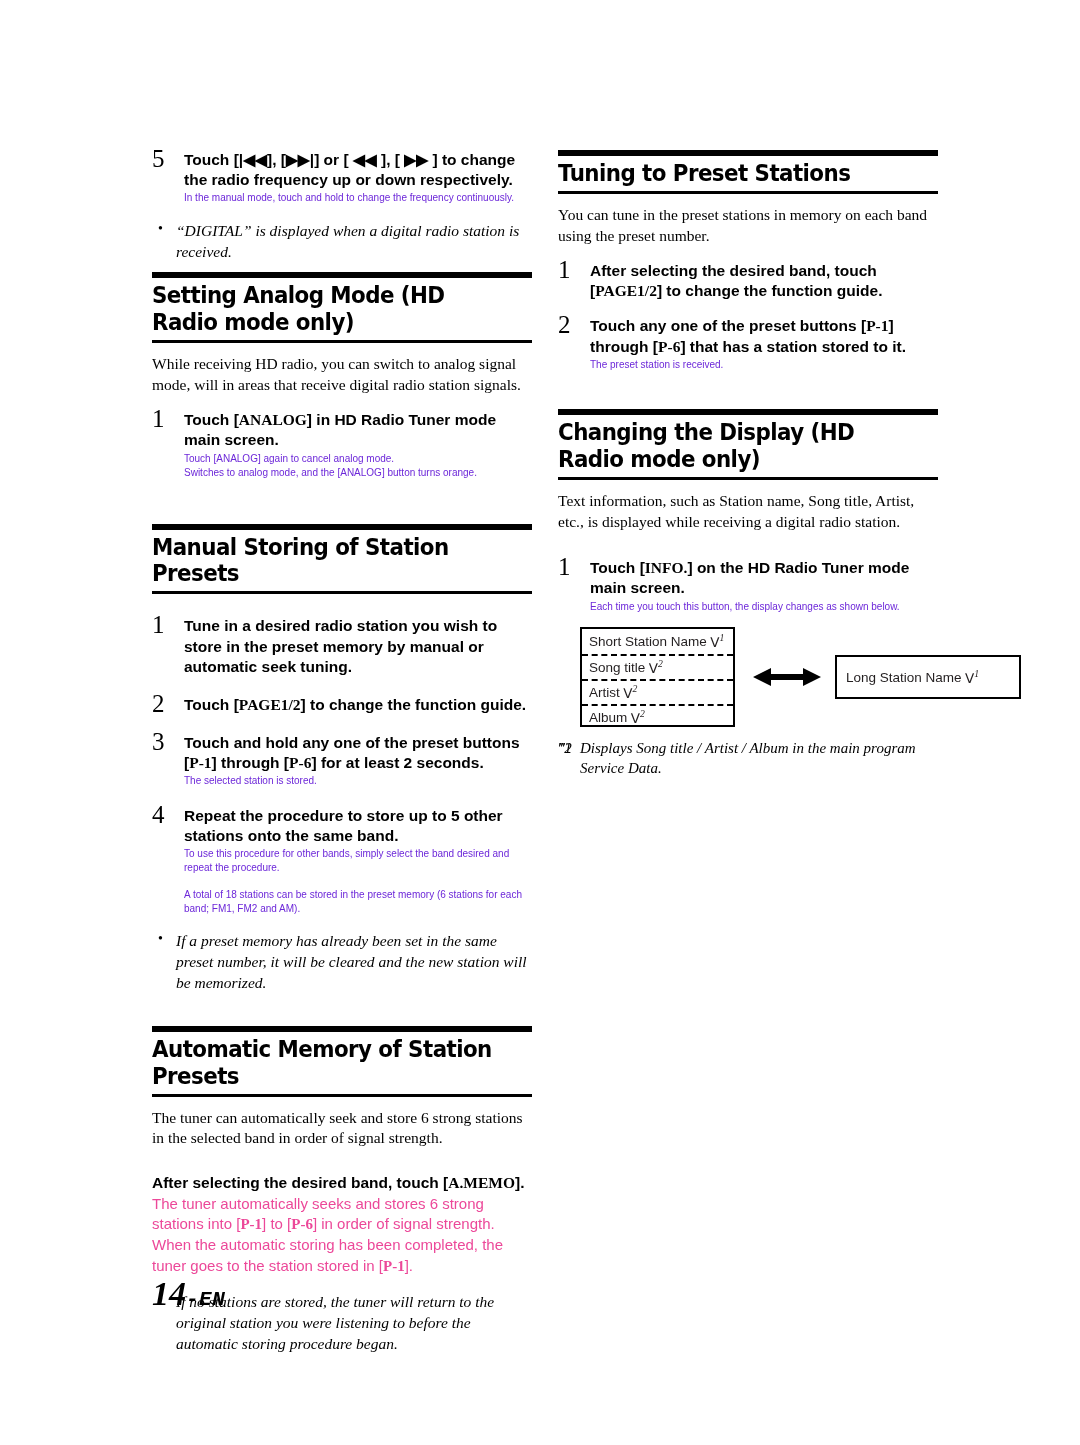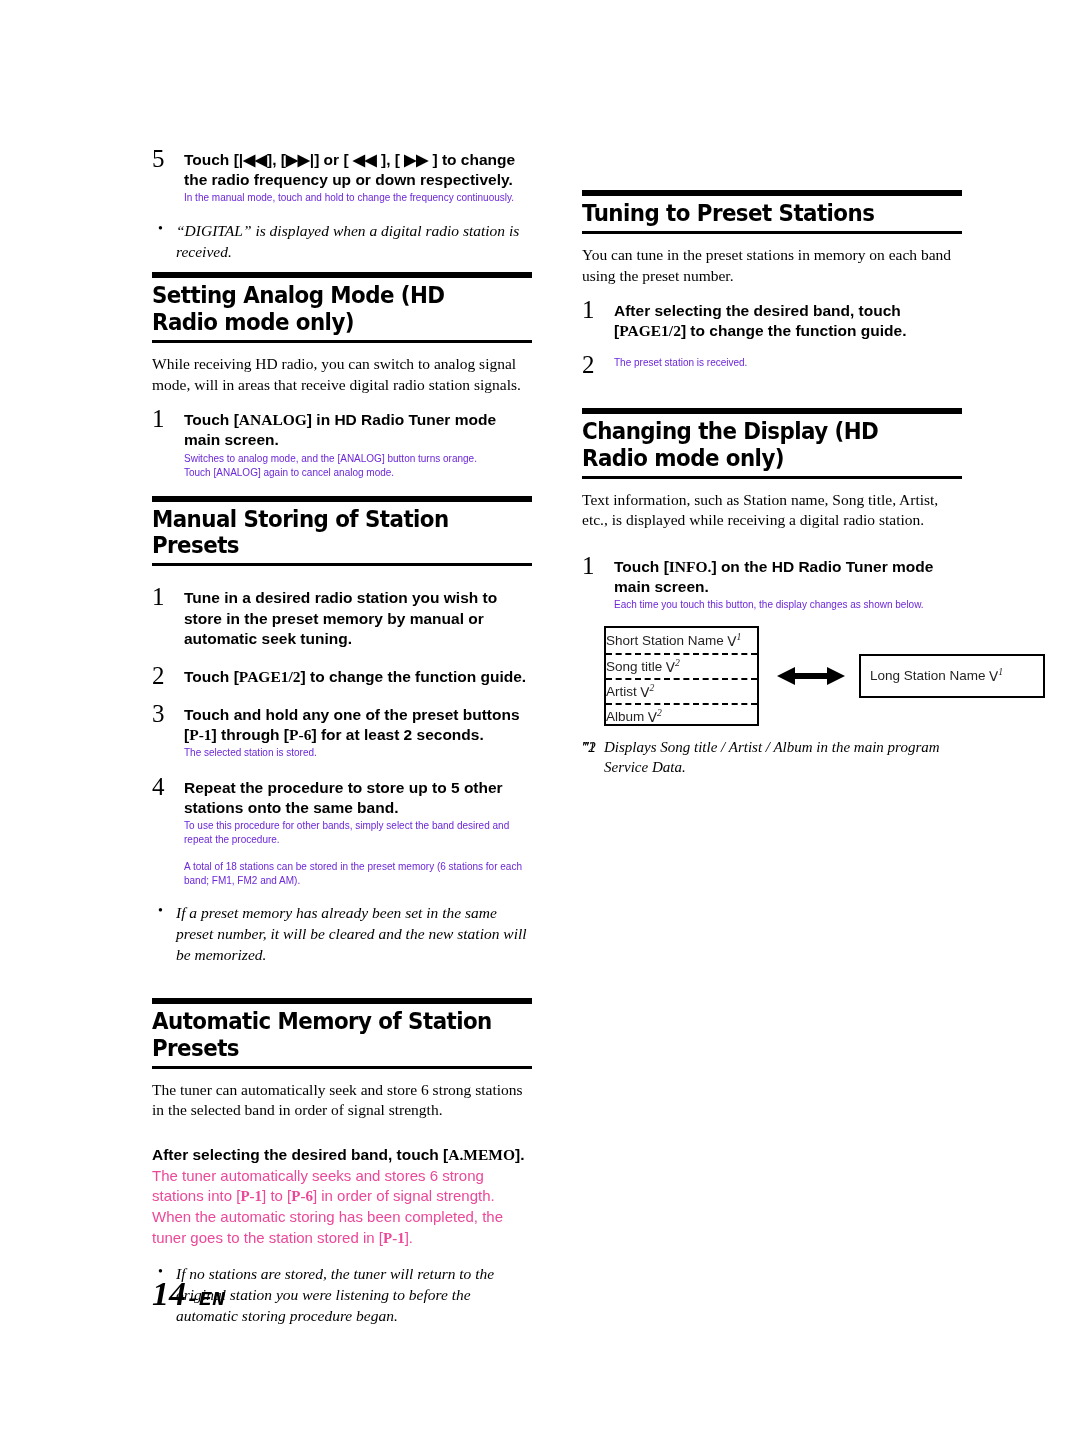--- a/index.html
+++ b/index.html
@@ -20,21 +20,21 @@
     position: absolute;
     inset: 0;
   }
 
   .col {
     position: absolute;
     top: 150px;
     width: 380px;
   }
   .col-left  { left: 152px; }
-  .col-right { left: 582px; margin-top: 40px; }
+  .col-right { left: 558px; }
 
   
   .section {
     margin-top: 10px;
   }
   .rule-top {
     border-top: 6px solid #000;
     margin-bottom: 4px;
   }
   .rule-bottom {
@@ -145,20 +145,21 @@
     left: 22px;
     top: 0;
     width: 155px;
     height: 100px;
   }
   .drow {
     height: 25px;
     box-sizing: border-box;
     display: flex;
     align-items: center;
+    padding-left: 7px;
     font-family: "Liberation Sans", sans-serif;
     font-size: 13.5px;
     color: #231f20;
     white-space: nowrap;
   }
   .drow + .drow {
     border-top: 2.5px dashed #000;
   }
   .dbox-right {
     left: 277px;
@@ -243,26 +244,26 @@
     <div class="section">
       <div class="rule-top"></div>
       <h2 class="heading">Setting Analog Mode (HD Radio mode only)</h2>
       <div class="rule-bottom"></div>
 
       <p class="body-serif">While receiving HD radio, you can switch to analog signal mode, will in areas that receive digital radio station signals.</p>
 
       <div class="step">
         <span class="step-num">1</span>
         <p class="step-title"><span>Touch [</span><span class="key">ANALOG</span><span>] in HD Radio Tuner mode main screen.</span></p>
+        <p class="step-body">Touch [ANALOG] again to cancel analog mode.</p>
         <p class="step-body">Switches to analog mode, and the [ANALOG] button turns orange.</p>
-        <p class="step-body">Touch [ANALOG] again to cancel analog mode.</p>
-      </div>
-    </div>
-
-    <div class="section" style="margin-top:16px;">
+      </div>
+    </div>
+
+    <div class="section" style="margin-top:44px;">
       <div class="rule-top"></div>
       <h2 class="heading">Manual Storing of Station Presets</h2>
       <div class="rule-bottom"></div>
 
       <div class="step" style="margin-top:22px;">
         <span class="step-num">1</span>
         <p class="step-title">Tune in a desired radio station you wish to store in the preset memory by manual or automatic seek tuning.</p>
       </div>
 
       <div class="step" style="margin-top:18px;">
@@ -313,20 +314,21 @@
 
       <p class="body-serif">You can tune in the preset stations in memory on each band using the preset number.</p>
 
       <div class="step">
         <span class="step-num">1</span>
         <p class="step-title"><span>After selecting the desired band, touch [</span><span class="key">PAGE1/2</span><span>] to change the function guide.</span></p>
       </div>
 
       <div class="step">
         <span class="step-num">2</span>
+        <p class="step-title"><span>Touch any one of the preset buttons [</span><span class="key">P-1</span><span>] through [</span><span class="key">P-6</span><span>] that has a station stored to it.</span></p>
         <p class="step-body">The preset station is received.</p>
       </div>
     </div>
 
     <div class="section" style="margin-top:38px;">
       <div class="rule-top"></div>
       <h2 class="heading">Changing the Display (HD Radio mode only)</h2>
       <div class="rule-bottom"></div>
 
       <p class="body-serif">Text information, such as Station name, Song title, Artist, etc., is displayed while receiving a digital radio station.</p>

